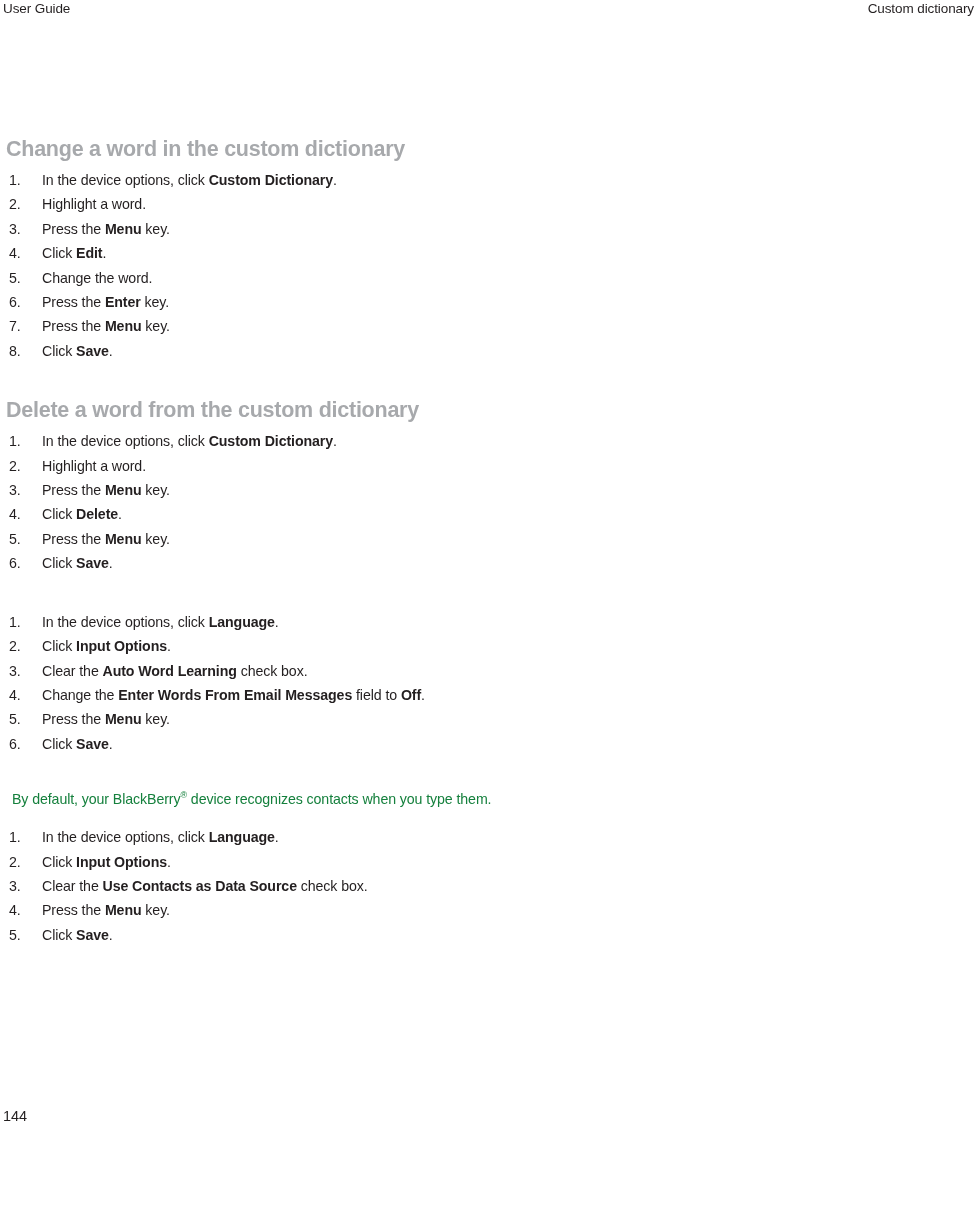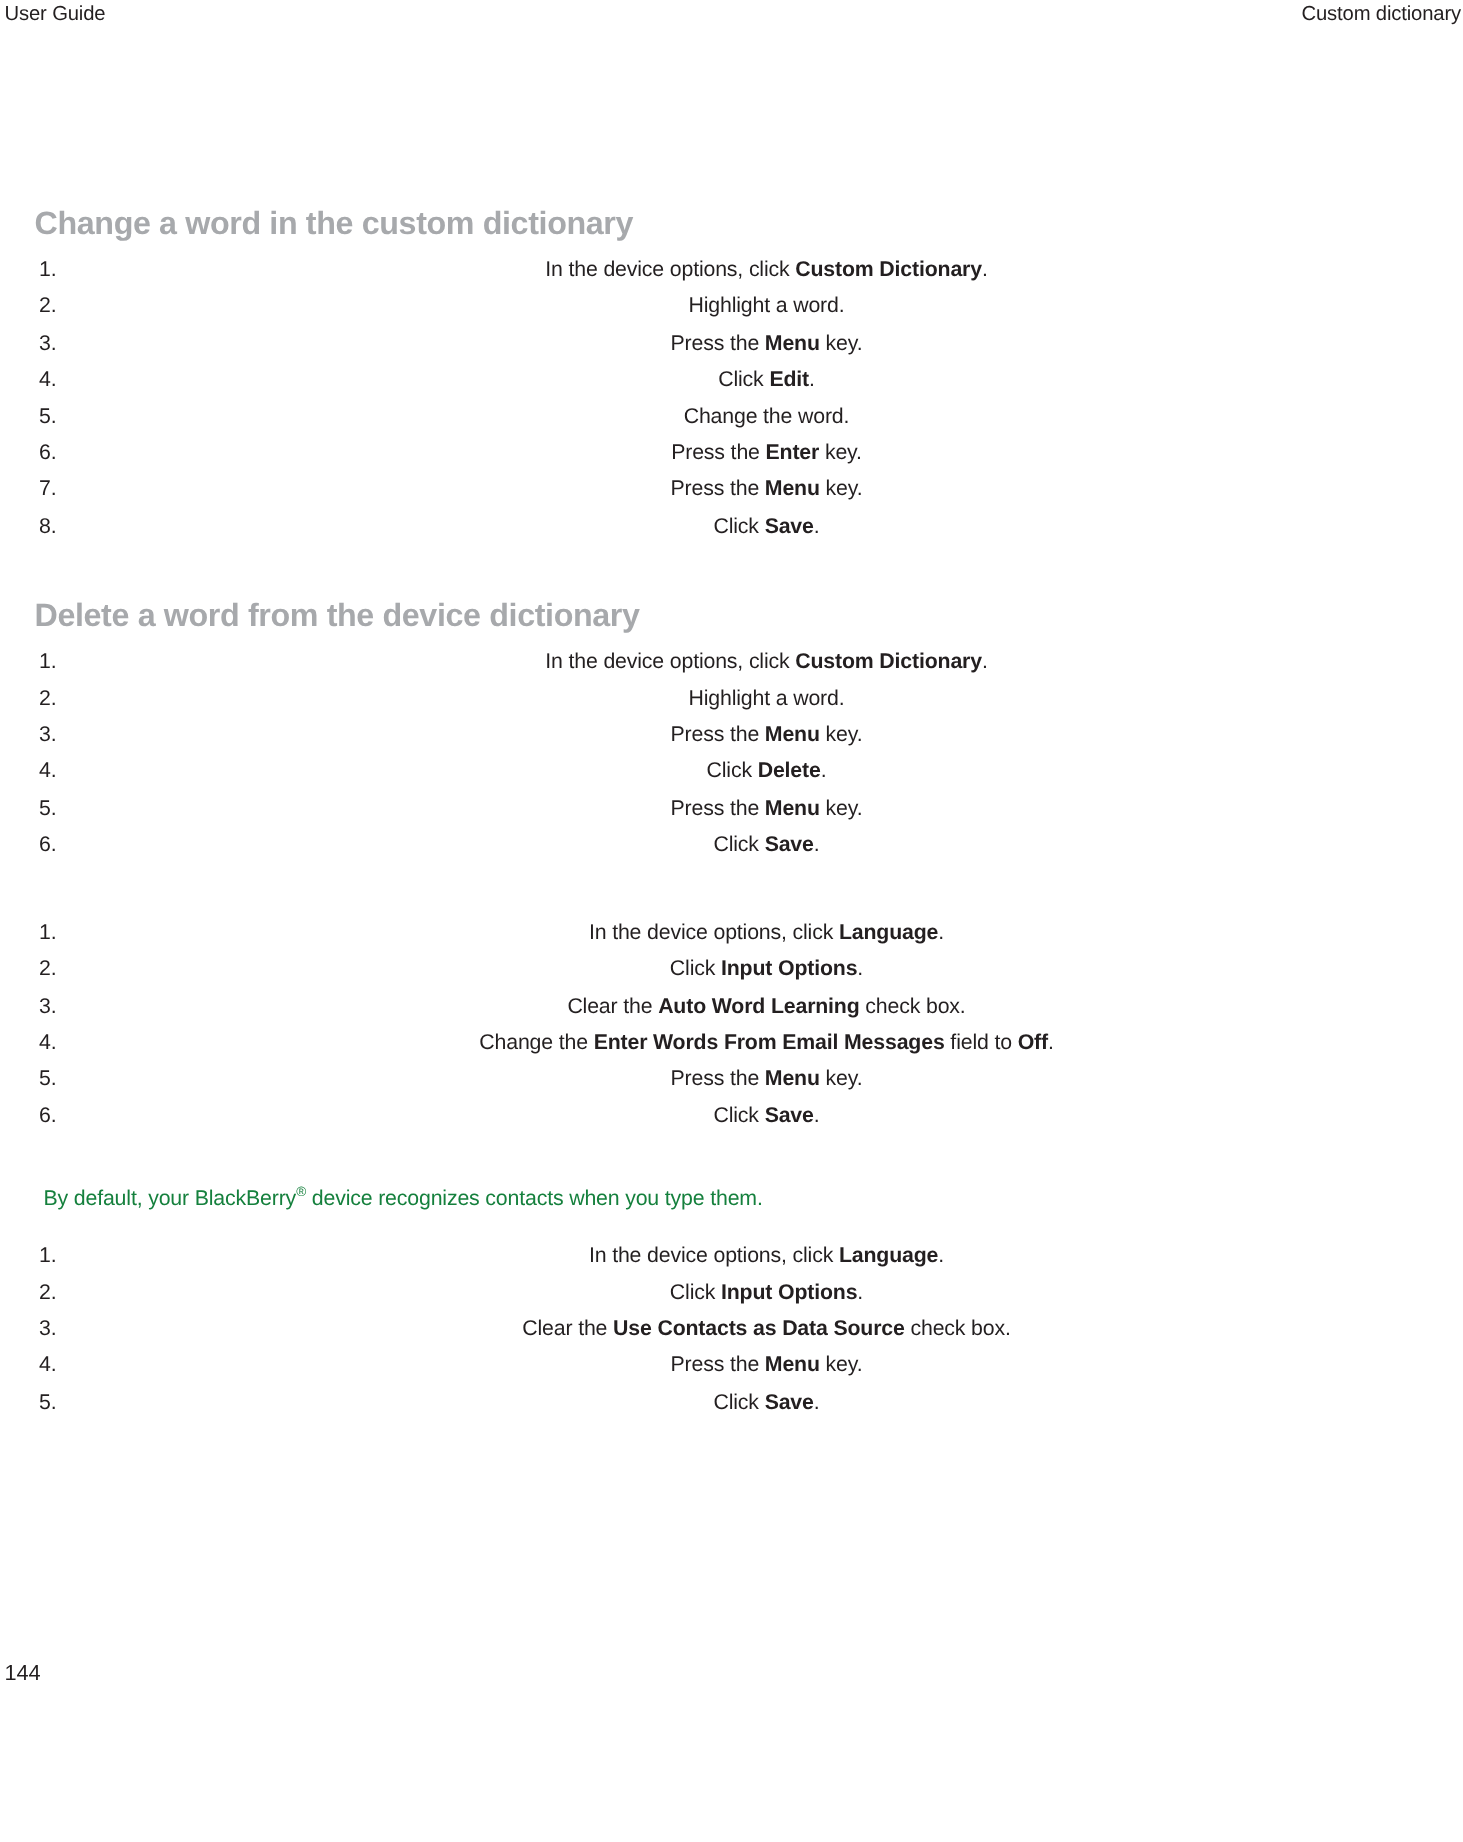--- a/index.html
+++ b/index.html
@@ -40,21 +40,21 @@
     font-size: 13.5px;
     line-height: 17px;
     color: #231f20;
     letter-spacing: -0.1px;
     white-space: nowrap;
   }
 
   
   .content {
     position: absolute;
-    left: 23px;
+    left: 6px;
     top: 136px;
     width: 940px;
   }
 
   .section { margin: 0 0 34px 0; }
   .section:last-of-type { margin-bottom: 0; }
 
   h2.section-title {
     margin: 0 0 6px 0;
     padding: 0;
@@ -73,21 +73,20 @@
     line-height: 19px;
     color: #15803d;
     letter-spacing: -0.1px;
   }
 
   ol.steps {
     margin: 0;
     padding: 0;
     list-style: none;
     counter-reset: stepcounter;
-    text-align: center;
   }
   ol.steps > li {
     position: relative;
     counter-increment: stepcounter;
     padding-left: 36px;
     margin: 0;
     font-size: 14.2px;
     line-height: 24.4px;
     color: #231f20;
     letter-spacing: -0.1px;
@@ -140,21 +139,21 @@
           <li>Highlight a word.</li>
           <li>Press the <b>Menu</b> key.</li>
           <li>Click <b>Edit</b>.</li>
           <li>Change the word.</li>
           <li>Press the <b>Enter</b> key.</li>
           <li>Press the <b>Menu</b> key.</li>
           <li>Click <b>Save</b>.</li>
         </ol>
       </div>
       <div class="section">
-        <h2 class="section-title">Delete a word from the device dictionary</h2>
+        <h2 class="section-title">Delete a word from the custom dictionary</h2>
         <ol class="steps">
           <li>In the device options, click <b>Custom Dictionary</b>.</li>
           <li>Highlight a word.</li>
           <li>Press the <b>Menu</b> key.</li>
           <li>Click <b>Delete</b>.</li>
           <li>Press the <b>Menu</b> key.</li>
           <li>Click <b>Save</b>.</li>
         </ol>
       </div>
       <div class="section">

